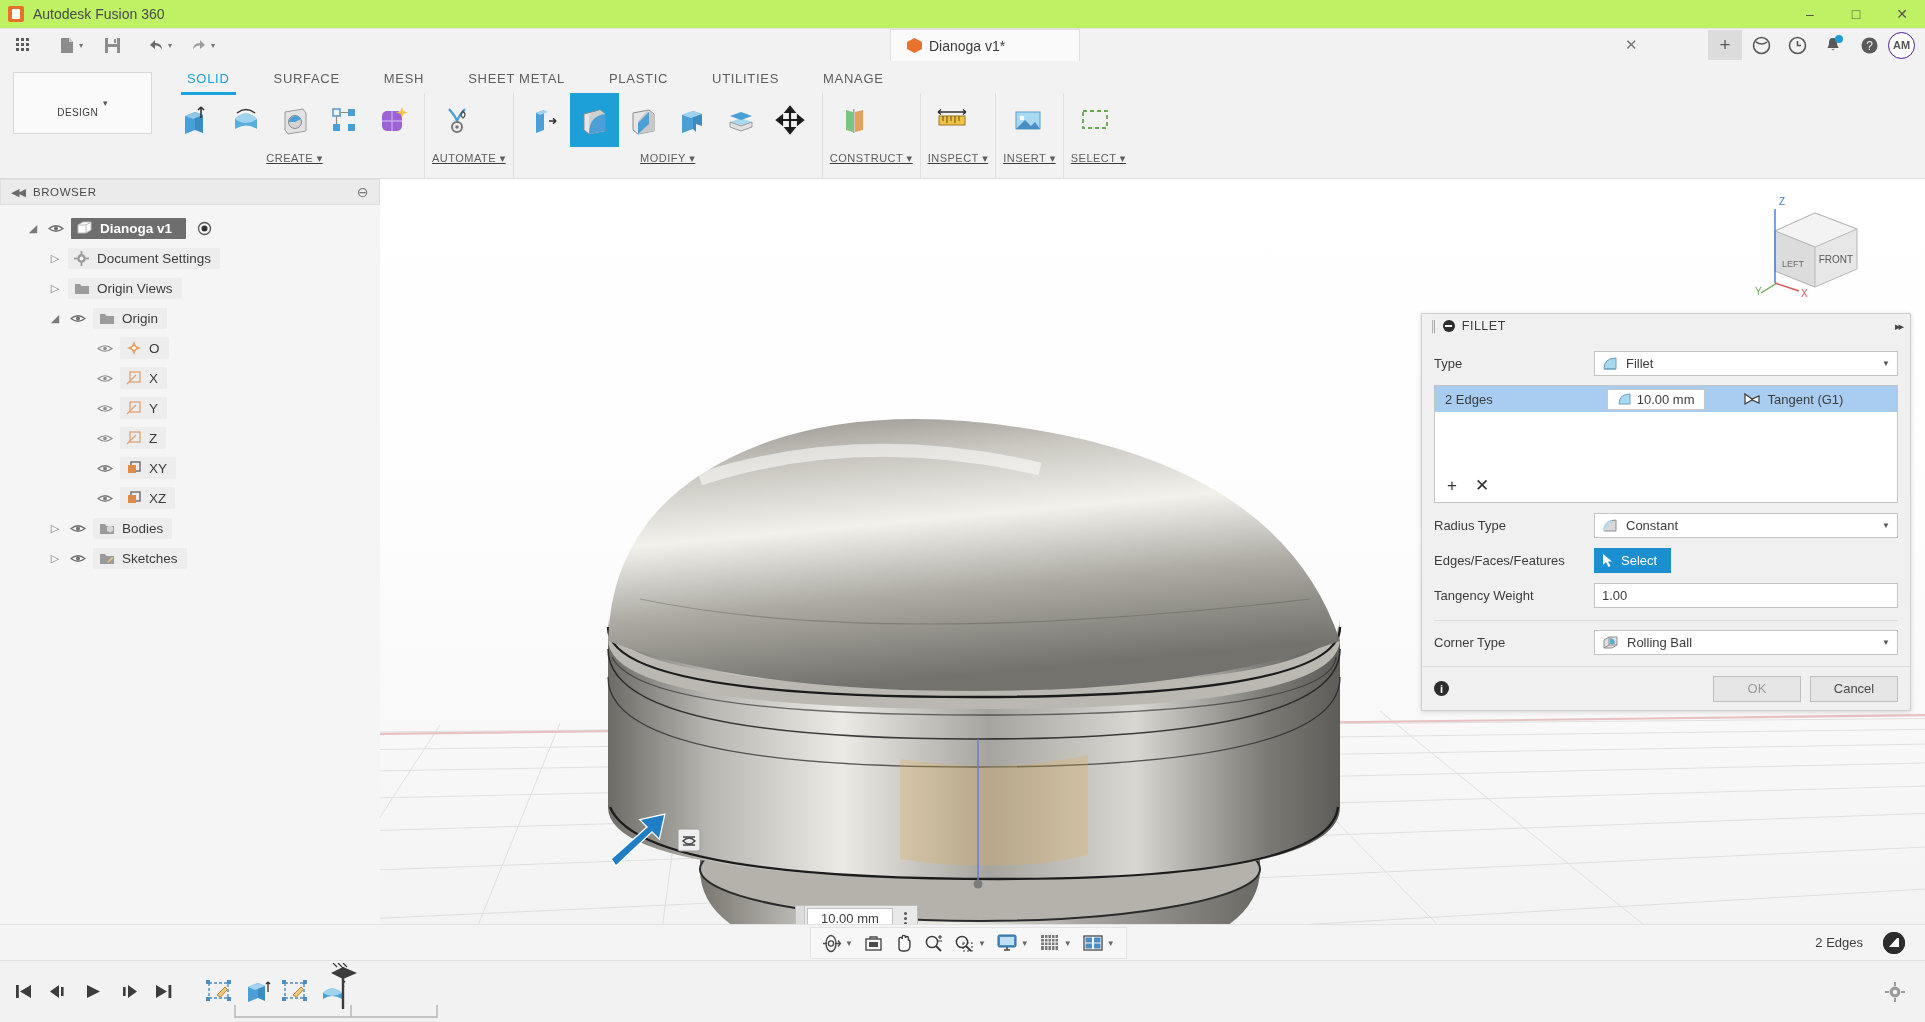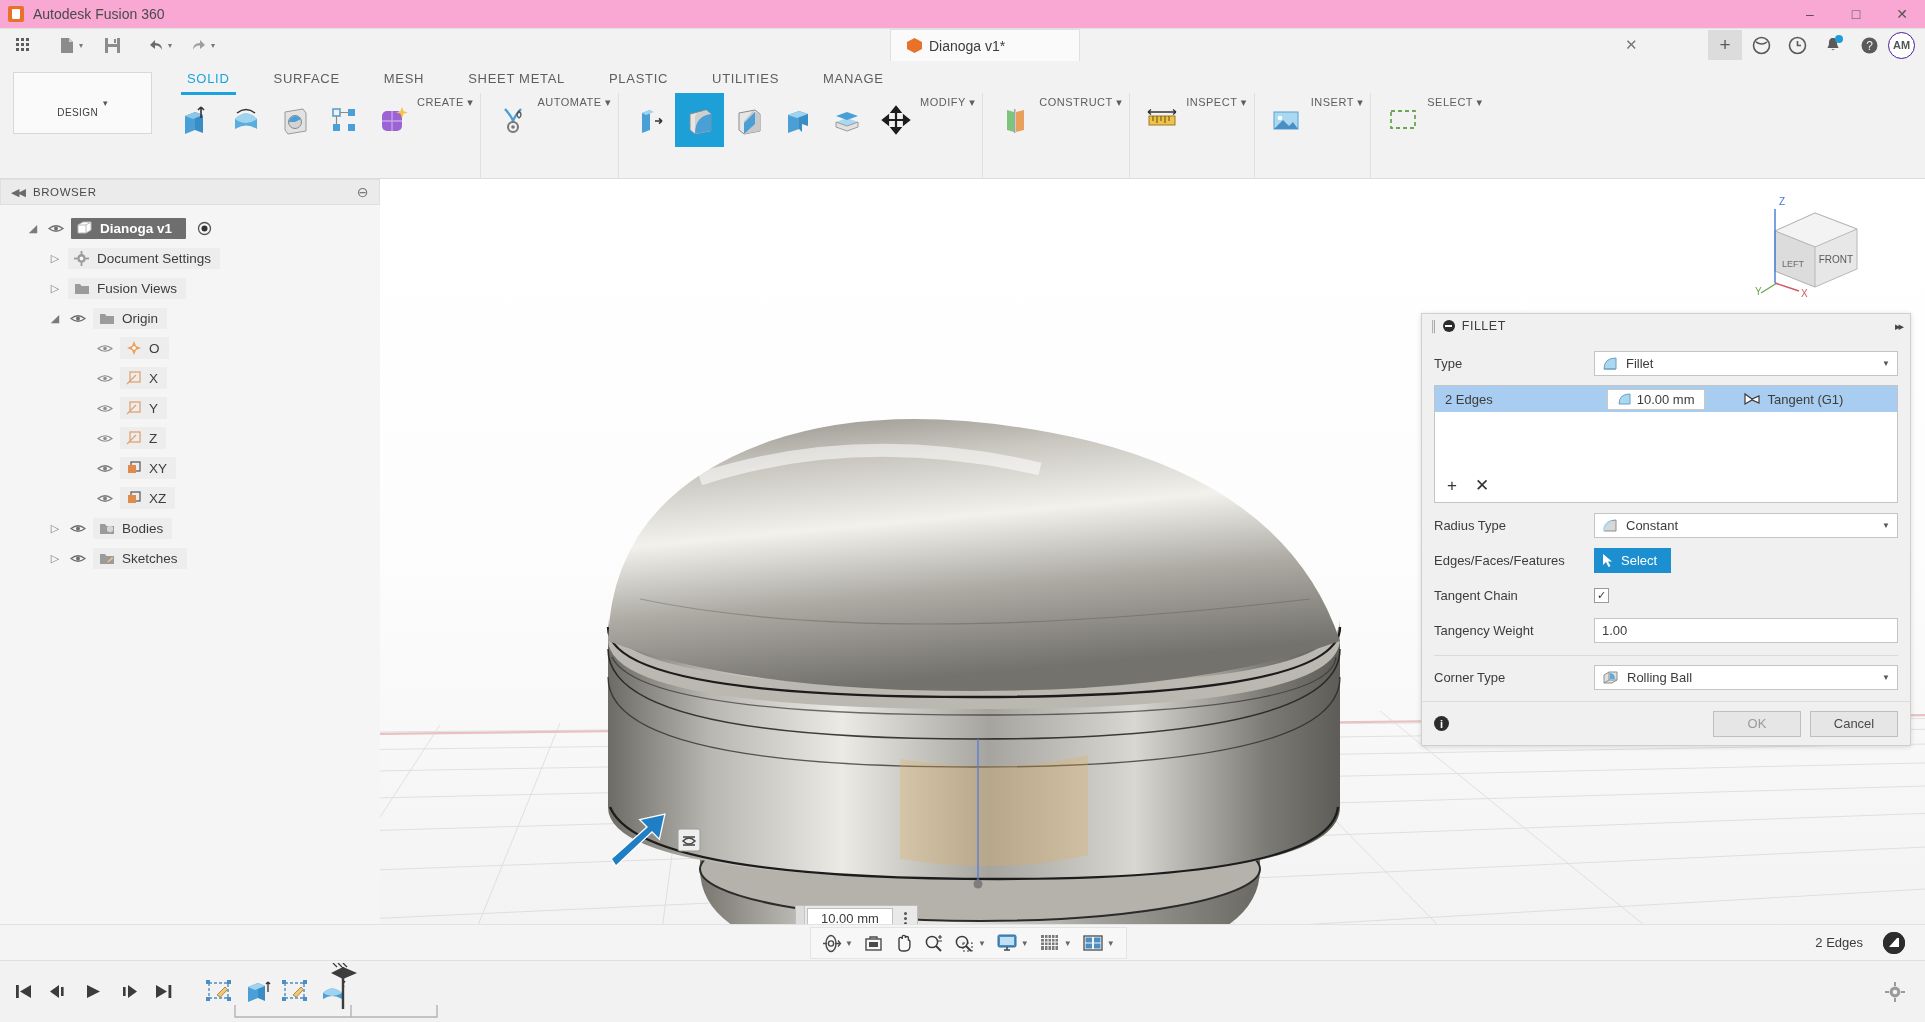--- a/index.html
+++ b/index.html
@@ -7,21 +7,21 @@
     width: 1925px; height: 1022px;
     font-family: "Liberation Sans", sans-serif;
     font-size: 13px; color: #3c3c3c;
     overflow: hidden; background: #f0f0f0;
   }
   #app { position: relative; width: 1925px; height: 1022px; }
 
   
   .titlebar {
     position: absolute; top: 0; left: 0; width: 1925px; height: 29px;
-    background: #f9a8d4; border-bottom: 1px solid #e2e2e2;
+    background: #bef264; border-bottom: 1px solid #e2e2e2;
     display: flex; align-items: center;
   }
   .app-icon {
     width: 16px; height: 16px; margin-left: 8px; border-radius: 2px;
     background: #e8722a; position: relative;
   }
   .app-icon::after {
     content: ""; position: absolute; left: 4px; top: 3px;
     width: 8px; height: 10px; background: #fff; border-radius: 1px;
   }
@@ -84,21 +84,21 @@
   .rtab {
     padding: 10px 22px 9px; font-size: 13px; letter-spacing: .7px;
     color: #5e5e5e; position: relative;
   }
   .rtab.active { color: #1aa3dd; }
   .rtab.active::after {
     content: ""; position: absolute; left: 16px; right: 16px; bottom: 0;
     height: 3px; background: #1aa3dd;
   }
   .groups { position: absolute; left: 165px; top: 32px; right: 0; height: 86px; display: flex; }
-  .group { display: flex; flex-direction: row; border-right: 1px solid #e0e0e0; padding: 0 7px; }
+  .group { display: flex; flex-direction: column; border-right: 1px solid #e0e0e0; padding: 0 7px; text-decoration: underline; }
   .group:last-child { border-right: none; }
   .grow { display: flex; align-items: flex-start; height: 56px; }
   .gtool {
     width: 49px; height: 54px; display: flex; align-items: center;
     justify-content: center; position: relative;
   }
   .gtool.sel { background: #1d9fd8; }
   .glabel {
     text-align: center; font-size: 11px; color: #5e5e5e;
     letter-spacing: .5px; padding-top: 3px; white-space: nowrap;
@@ -716,21 +716,21 @@
       </div>
 
       <div class="trow" style="padding-left:47px">
         <span class="arrow">▷</span>
         <span class="tw">
           <span class="ti">
             <svg width="16" height="13" viewBox="0 0 16 13">
                 <path d="M1 2 h5 l1.5 2 H15 v8 H1 Z" fill="#9b9b9b"></path>
               </svg>
           </span>
-          <span>Fusion Views</span>
+          <span>Origin Views</span>
         </span>
       </div>
 
       <div class="trow" style="padding-left:47px">
         <span class="arrow">◢</span>
         <span class="eye">
           <svg width="16" height="11" viewBox="0 0 16 11">
               <path d="M1 5.5 Q8 0 15 5.5 Q8 11 1 5.5Z" fill="none" stroke="#6e6e6e" stroke-width="1.3"></path>
               <circle cx="8" cy="5.5" r="2" fill="#6e6e6e"></circle>
             </svg>
@@ -973,26 +973,20 @@
             <span>
               <svg width="12" height="15" viewBox="0 0 12 15">
                   <path d="M1 1 L1 12 L4 9 L6.5 14 L8.5 13 L6 8.5 L10 8.5 Z" fill="#fff"></path>
                 </svg>
             </span>
             <span>Select</span>
           </span>
         </div>
       </div>
 
-      <div class="frow">
-        <div class="flabel">Tangent Chain</div>
-        <div>
-            <span class="chk">✓</span>
-          </div>
-      </div>
 
       <div class="frow">
         <div class="flabel">Tangency Weight</div>
         <div class="fctl">1.00</div>
       </div>
 
       <div class="dlg-sep"></div>
 
       <div class="frow">
         <div class="flabel">Corner Type</div>

